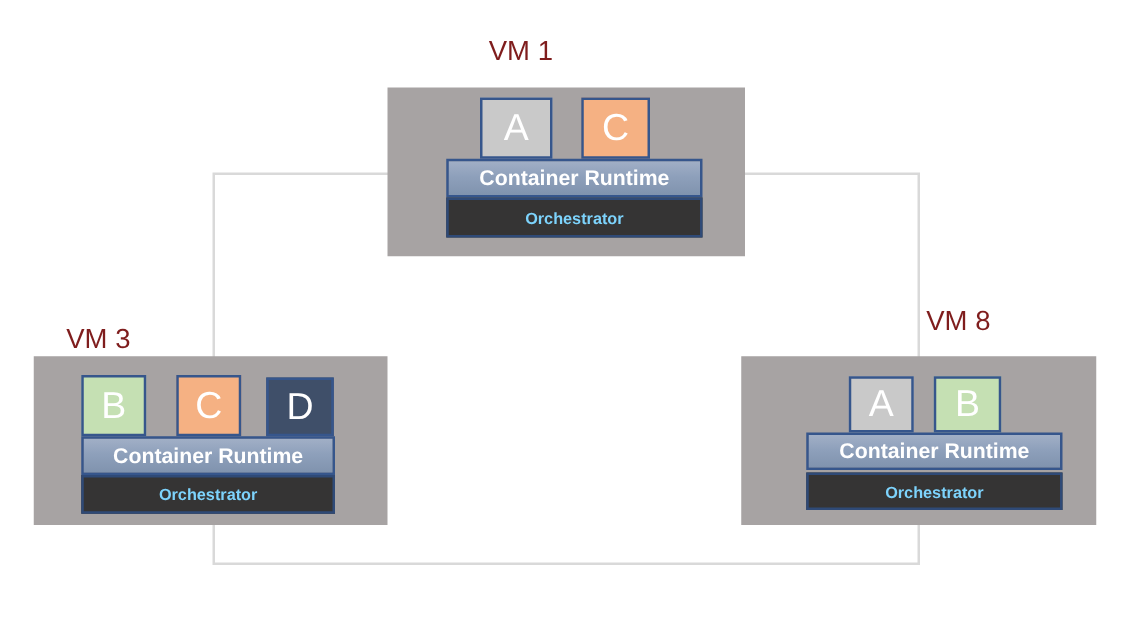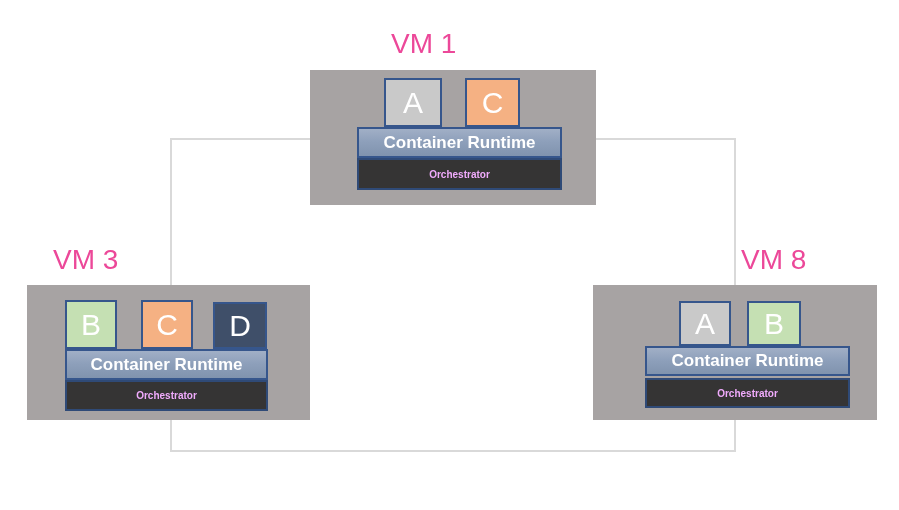--- a/index.html
+++ b/index.html
@@ -17,28 +17,28 @@
     position: absolute;
     left: 170px; top: 138px;
     width: 566px; height: 314px;
     box-sizing: border-box;
     border: 2px solid #d9d9d9;
   }
 
   .vm-title {
     position: absolute;
     margin: 0;
-    font-size: 28px;
+    font-size: 22px;
     font-weight: 400;
-    color: #ec4899;
+    color: #7f1d1d;
     line-height: 1;
     white-space: nowrap;
   }
   #vm1-title { left: 391px; top: 30px; }
-  #vm3-title { left: 53px;  top: 246px; }
+  #vm3-title { left: 53px;  top: 260px; }
   #vm2-title { left: 741px; top: 246px; }
 
   .vm-box {
     position: absolute;
     background: #a7a3a3;
   }
   #vm1-box { left: 310px; top: 70px;  width: 286px; height: 135px; }
   #vm3-box { left: 27px;  top: 285px; width: 283px; height: 135px; }
   #vm2-box { left: 593px; top: 285px; width: 284px; height: 135px; }
 
@@ -80,22 +80,22 @@
     display: flex;
     align-items: center;
     justify-content: center;
     white-space: nowrap;
   }
   .orch-bar {
     position: absolute;
     box-sizing: border-box;
     border: 2px solid #2f4a77;
     background: #353434;
-    color: #f0abfc;
-    font-size: 10px;
+    color: #7dd3fc;
+    font-size: 13px;
     font-weight: 700;
     display: flex;
     align-items: center;
     justify-content: center;
     white-space: nowrap;
   }
   #vm1-runtime { left: 47px; top: 57px; width: 205px; height: 31px; }
   #vm1-orch    { left: 47px; top: 88px; width: 205px; height: 32px; }
   #vm3-runtime { left: 38px; top: 64px; width: 203px; height: 31px; }
   #vm3-orch    { left: 38px; top: 95px; width: 203px; height: 31px; }

